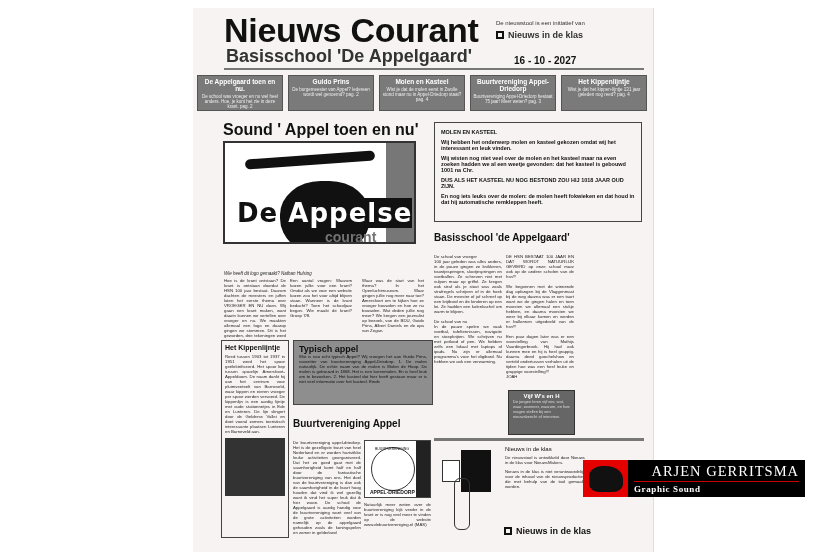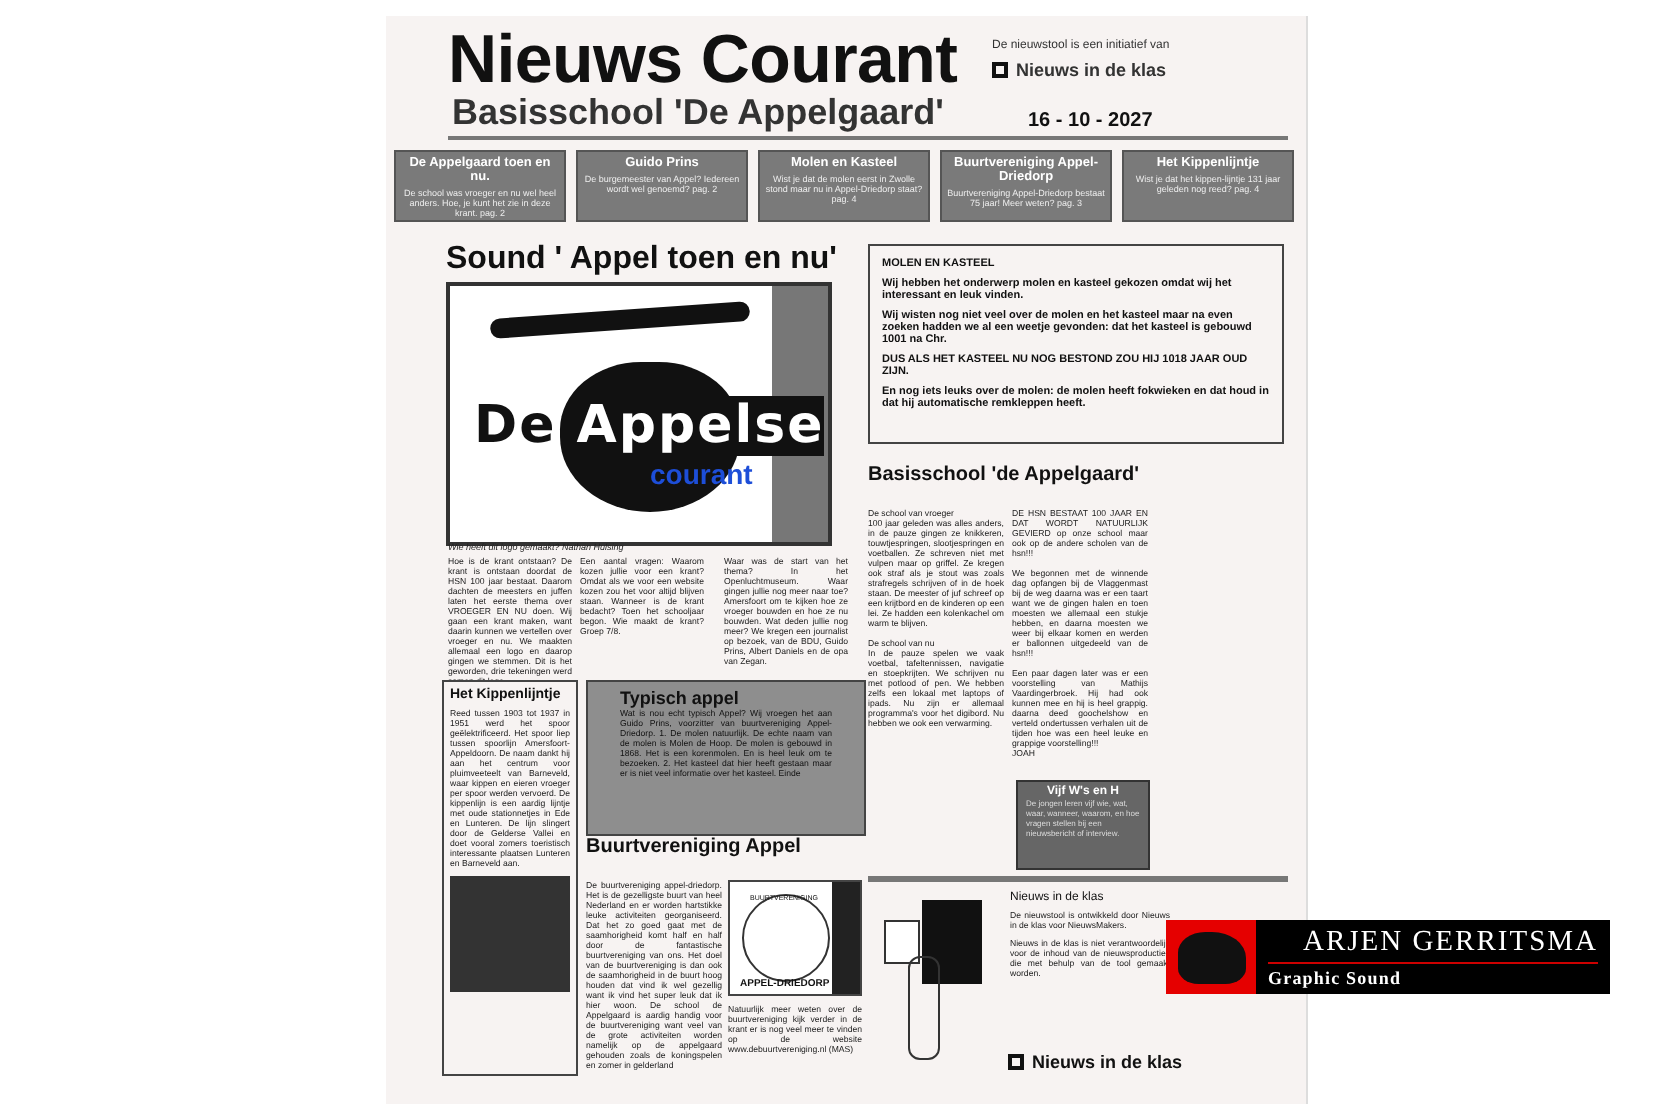--- a/index.html
+++ b/index.html
@@ -12,33 +12,33 @@
   .initiative{left:496px;top:20px;font-size:6px;color:#333;}
   .nidk-logo{display:flex;align-items:center;gap:4px;}
   .nidk-box{width:8px;height:8px;border:2px solid #111;box-sizing:border-box;}
   .nidk-text{font-weight:bold;font-size:9px;}
   .date{left:514px;top:55px;font-size:10px;font-weight:bold;}
   .teasers{left:197px;top:75px;width:450px;height:36px;display:flex;gap:5px;}
   .teaser{flex:1;background:#7a7a7a;color:#fff;text-align:center;padding:2px 2px;box-sizing:border-box;border:1px solid #555;}
   .teaser .th{font-size:6.5px;font-weight:bold;line-height:7px;}
   .teaser .tb{font-size:4.5px;line-height:5px;margin-top:2px;color:#eee;}
   .h2{font-size:14px;font-weight:bold;}
-  .logo-img{left:223px;top:141px;width:193px;height:132px;background:#fff;border:2px solid #333;box-sizing:border-box;overflow:hidden;}
+  .logo-img{left:223px;top:141px;width:193px;height:103px;background:#fff;border:2px solid #333;box-sizing:border-box;overflow:hidden;}
   .logo-img .side{position:absolute;right:0;top:0;width:28px;height:100%;background:#777;}
   .logo-img .branch{position:absolute;left:20px;top:12px;width:130px;height:10px;background:#111;border-radius:6px;transform:rotate(-4deg);}
   .logo-img .apple{position:absolute;left:55px;top:38px;width:90px;height:75px;background:#111;border-radius:45% 45% 50% 50%;}
   .logo-img .ltxt{position:absolute;left:12px;top:55px;font-size:26px;font-weight:bold;color:#111;font-family:"DejaVu Sans",sans-serif;letter-spacing:1px;}
   .logo-img .ltxt span{color:#fff;background:#111;}
-  .logo-img .ctxt{position:absolute;left:100px;top:86px;font-size:14px;font-weight:bold;color:#1d4ed8;}
+  .logo-img .ctxt{position:absolute;left:100px;top:86px;font-size:14px;font-weight:bold;color:#737373;}
   .caption{font-size:4.5px;font-style:italic;color:#222;}
   .tiny{font-size:4.3px;line-height:5px;color:#222;text-align:justify;}
   .molen{left:434px;top:122px;width:208px;height:100px;border:1px solid #444;box-sizing:border-box;padding:6px 6px;font-size:5.5px;line-height:6px;font-weight:bold;}
   .molen p{margin:0 0 4px 0;}
   .boxed{border:1px solid #444;box-sizing:border-box;background:#f7f3f2;}
-  .typisch{left:293px;top:340px;width:140px;height:78px;background:#8e8e8e;border:1px solid #444;box-sizing:border-box;padding:3px 16px;}
+  .typisch{left:293px;top:340px;width:140px;height:65px;background:#8e8e8e;border:1px solid #444;box-sizing:border-box;padding:3px 5px;}
   .typisch .h{font-size:9px;font-weight:bold;color:#111;}
   .vijf{left:508px;top:390px;width:67px;height:45px;background:#666;border:1px solid #333;box-sizing:border-box;padding:2px 4px;color:#fff;}
   .vijf .h{font-size:6px;font-weight:bold;text-align:center;}
   .vijf .b{font-size:4px;line-height:5px;color:#ddd;}
   .brand{left:583px;top:460px;width:222px;height:37px;background:#000;display:flex;align-items:stretch;}
   .brand .cam{width:45px;background:#e50000;position:relative;}
   .brand .cam::after{content:"";position:absolute;left:6px;top:6px;width:34px;height:26px;background:#111;border-radius:40% 50% 30% 30%;}
   .brand .txt{flex:1;color:#fff;padding:3px 6px;display:flex;flex-direction:column;justify-content:center;}
   .brand .n{font-size:14.5px;letter-spacing:1px;font-family:"Liberation Serif",serif;line-height:16px;text-align:right;}
   .brand .line{height:1px;background:#c00;margin:2px 0;}

